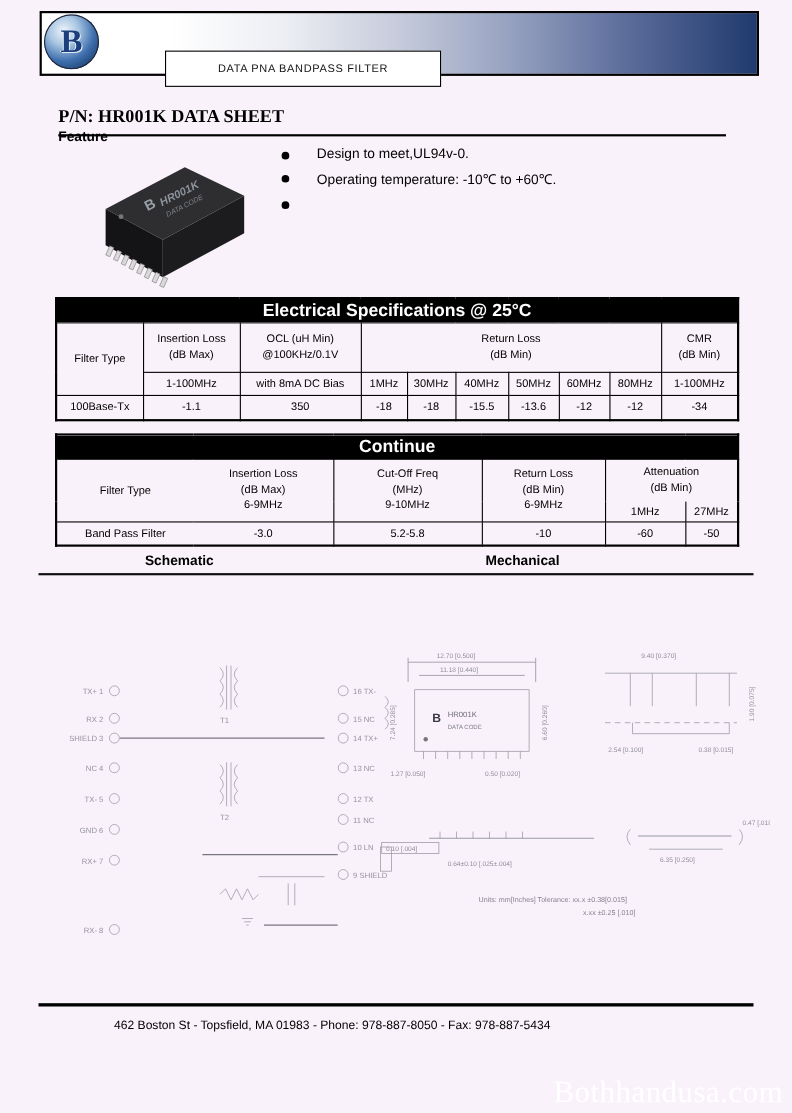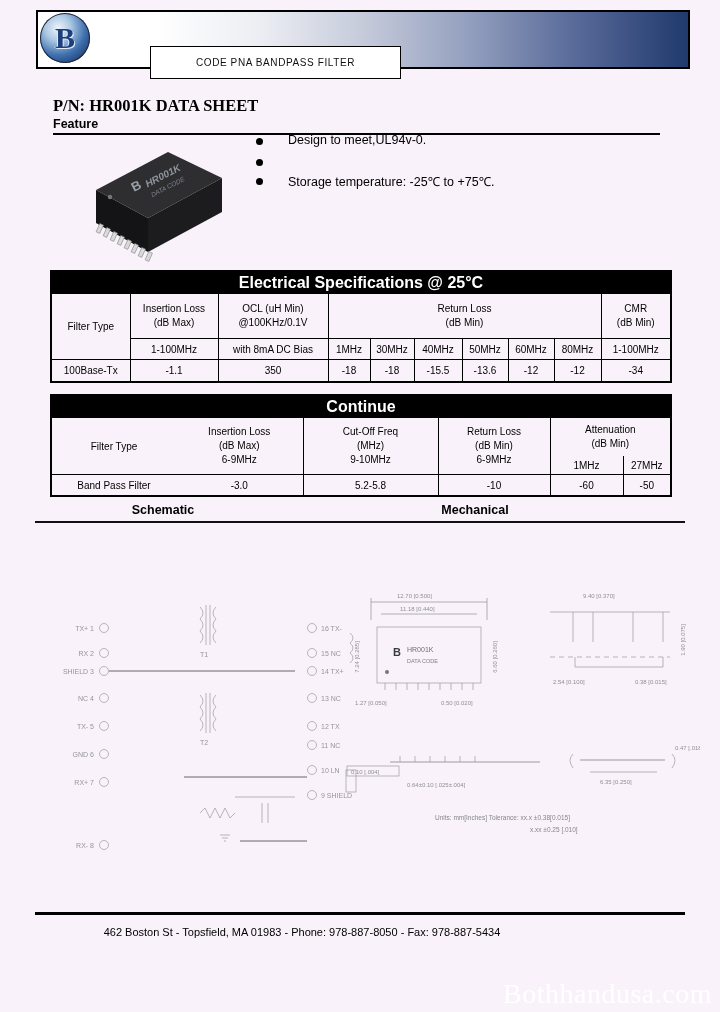--- a/index.html
+++ b/index.html
@@ -38,21 +38,21 @@
     left:150px;top:46px;width:249px;height:31px;
     background:#fff;border:1px solid #000;
     display:flex;align-items:center;justify-content:center;
     font-size:10px;letter-spacing:0.6px;color:#111;
   }
 
   
   .pn-title{
     left:53px;top:96px;width:607px;
     font-family:"Liberation Serif", serif;font-weight:bold;font-size:16.5px;
-    border-bottom:2px solid #000;padding-bottom:17px;
+    border-bottom:2px solid #000;padding-bottom:6px;
   }
   .feature-h{left:53px;top:117px;font-size:12.5px;font-weight:bold;}
   .bullets{left:256px;top:133px;}
   .bullet-row{display:flex;align-items:flex-start;margin-bottom:7px;font-size:12.5px;text-align:right;}
   .dot{width:7px;height:7px;border-radius:50%;background:#000;margin:5px 25px 0 0;flex:none;}
 
   
   table{border-collapse:collapse;table-layout:fixed;border:2px solid #000;background:transparent;}
   td{border:1px solid #000;font-size:10px;text-align:center;vertical-align:middle;padding:0 2px;overflow:hidden;}
   tr.titlebar td{background:#000;color:#fff;font-weight:bold;font-size:16px;height:21px;border:1px solid #000;}
@@ -78,36 +78,36 @@
   .foot-text{left:0;top:926px;width:604px;text-align:center;font-size:11px;}
 </style>
 </head>
 <body>
 
 <div class="abs band"></div>
 <div class="abs logo">
   <span>B</span>
 </div>
 <div class="abs site-title">Bothhandusa.com</div>
-<div class="abs banner-box">CODE PNA BANDPASS FILTER</div>
+<div class="abs banner-box">DATA PNA BANDPASS FILTER</div>
 
 <div class="abs pn-title">P/N: HR001K DATA SHEET</div>
 <div class="abs feature-h">Feature</div>
 
 <div class="abs bullets">
   <div class="bullet-row">
     <span class="dot"></span>
     <span>Design to meet,UL94v-0.</span>
   </div>
   <div class="bullet-row">
     <span class="dot"></span>
+    <span>Operating temperature: -10℃  to +60℃.</span>
   </div>
   <div class="bullet-row">
     <span class="dot"></span>
-    <span>Storage temperature: -25℃  to +75℃.</span>
   </div>
 </div>
 
 <svg class="abs" style="left:78px;top:140px;" width="160" height="128" viewBox="0 0 160 128">
   <g>
     <polygon points="18,50 90,12 144,38 70,78" fill="#2e2e31"></polygon>
     <polygon points="70,78 144,38 144,72 70,112" fill="#1c1c1f"></polygon>
     <polygon points="18,50 70,78 70,112 18,83" fill="#141416"></polygon>
   </g>
   <g fill="#d9d9d9" stroke="#8a8a8a" stroke-width="0.6">

